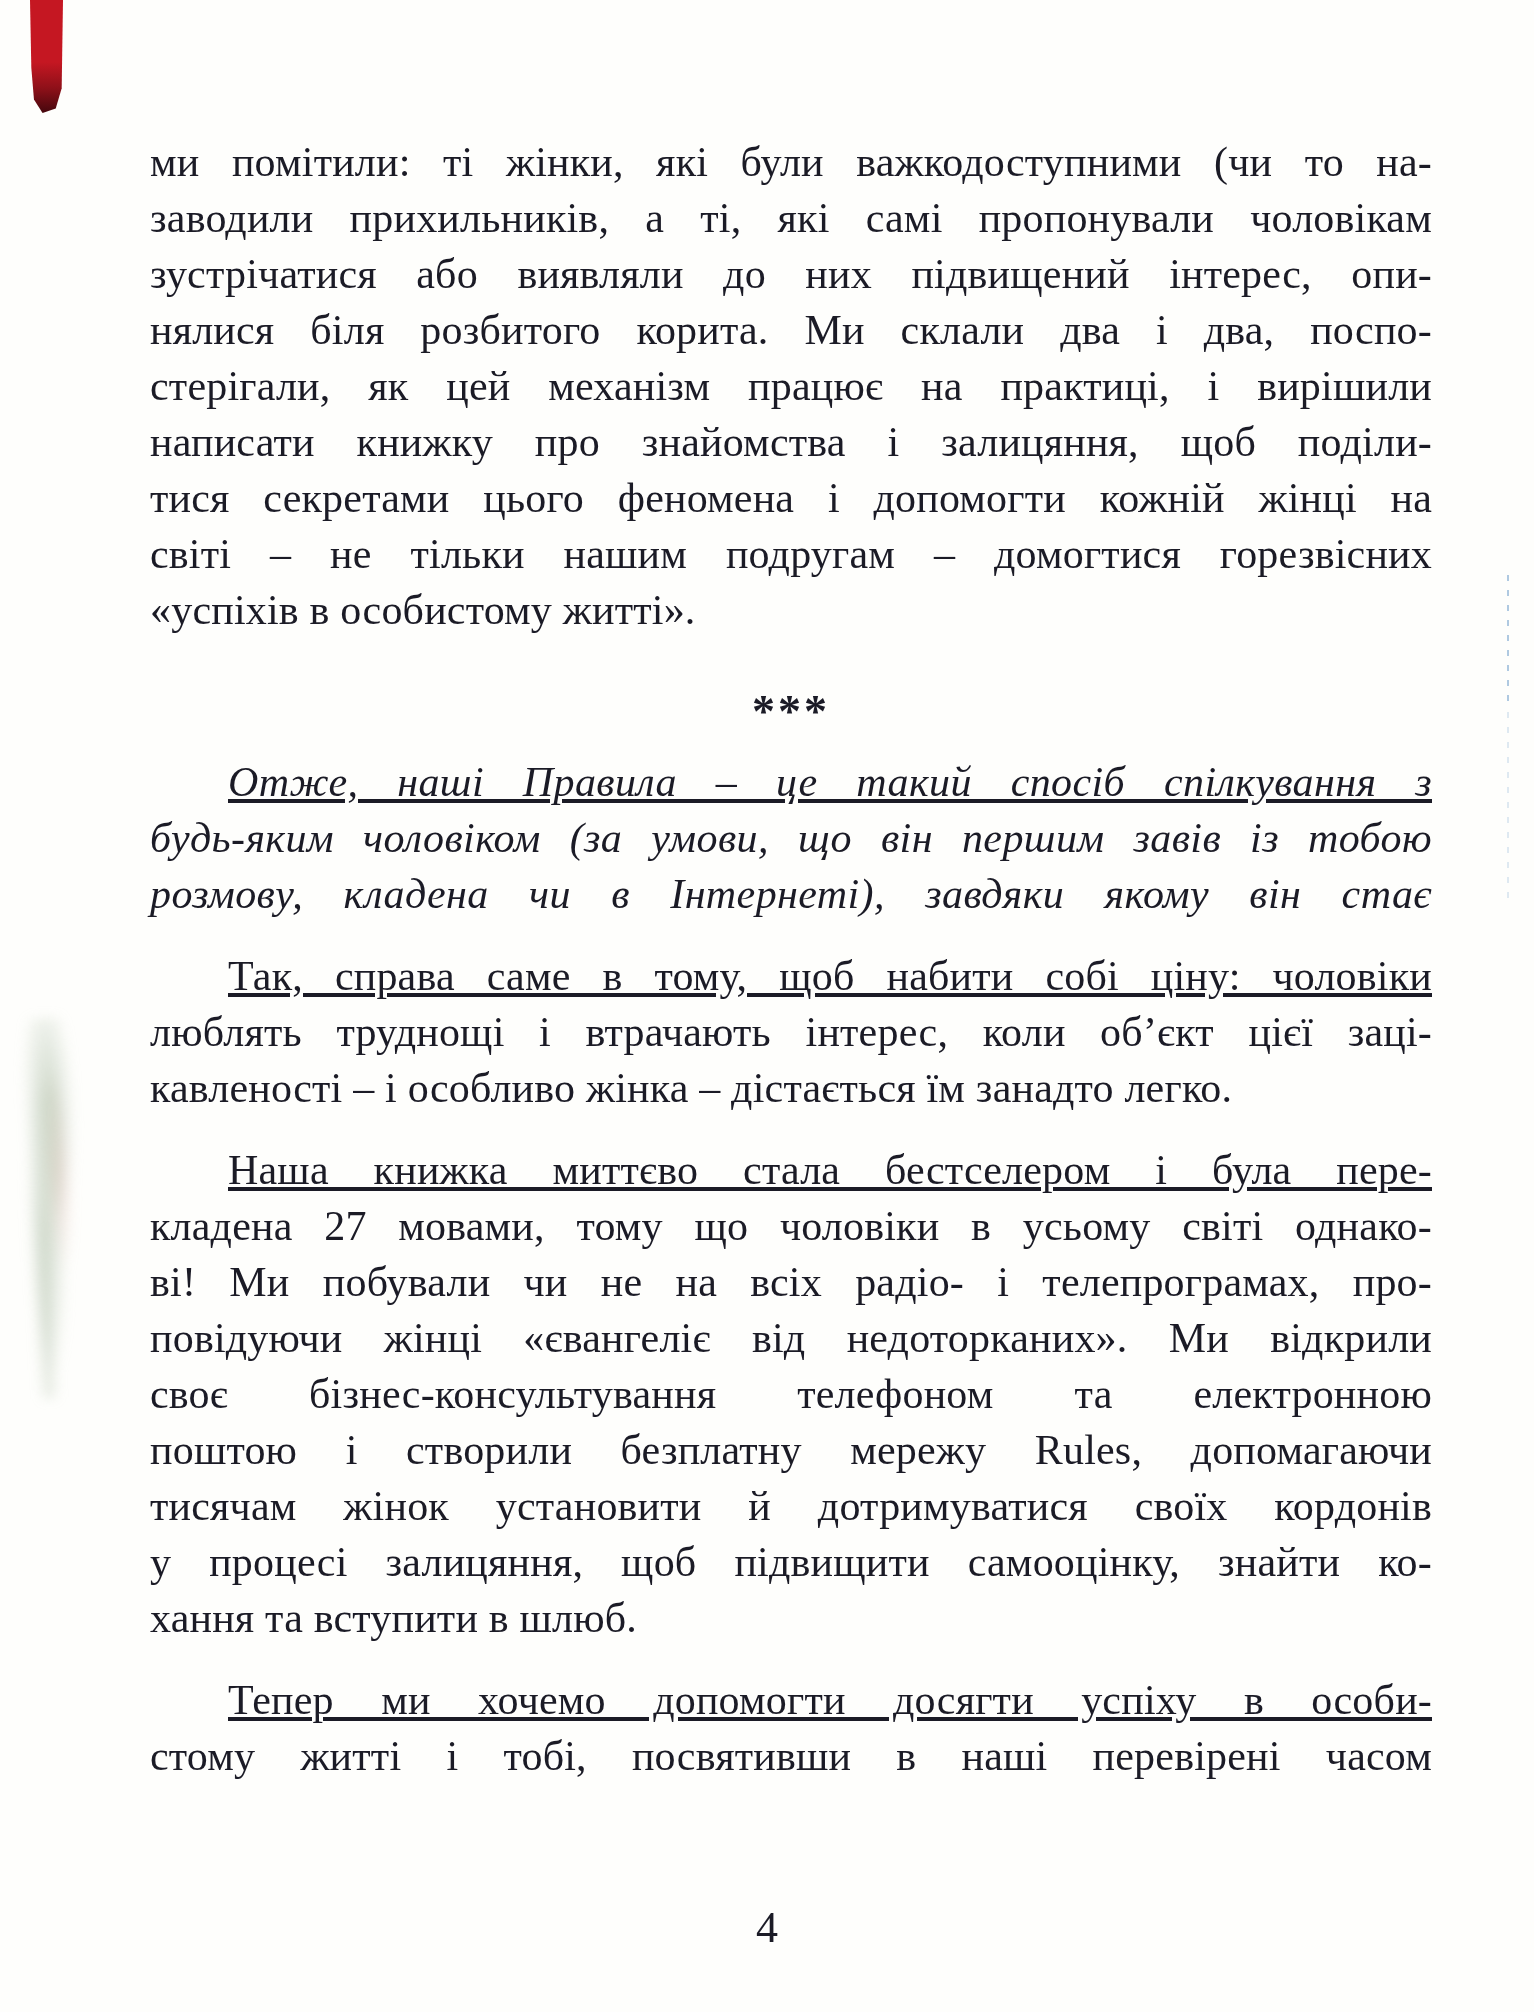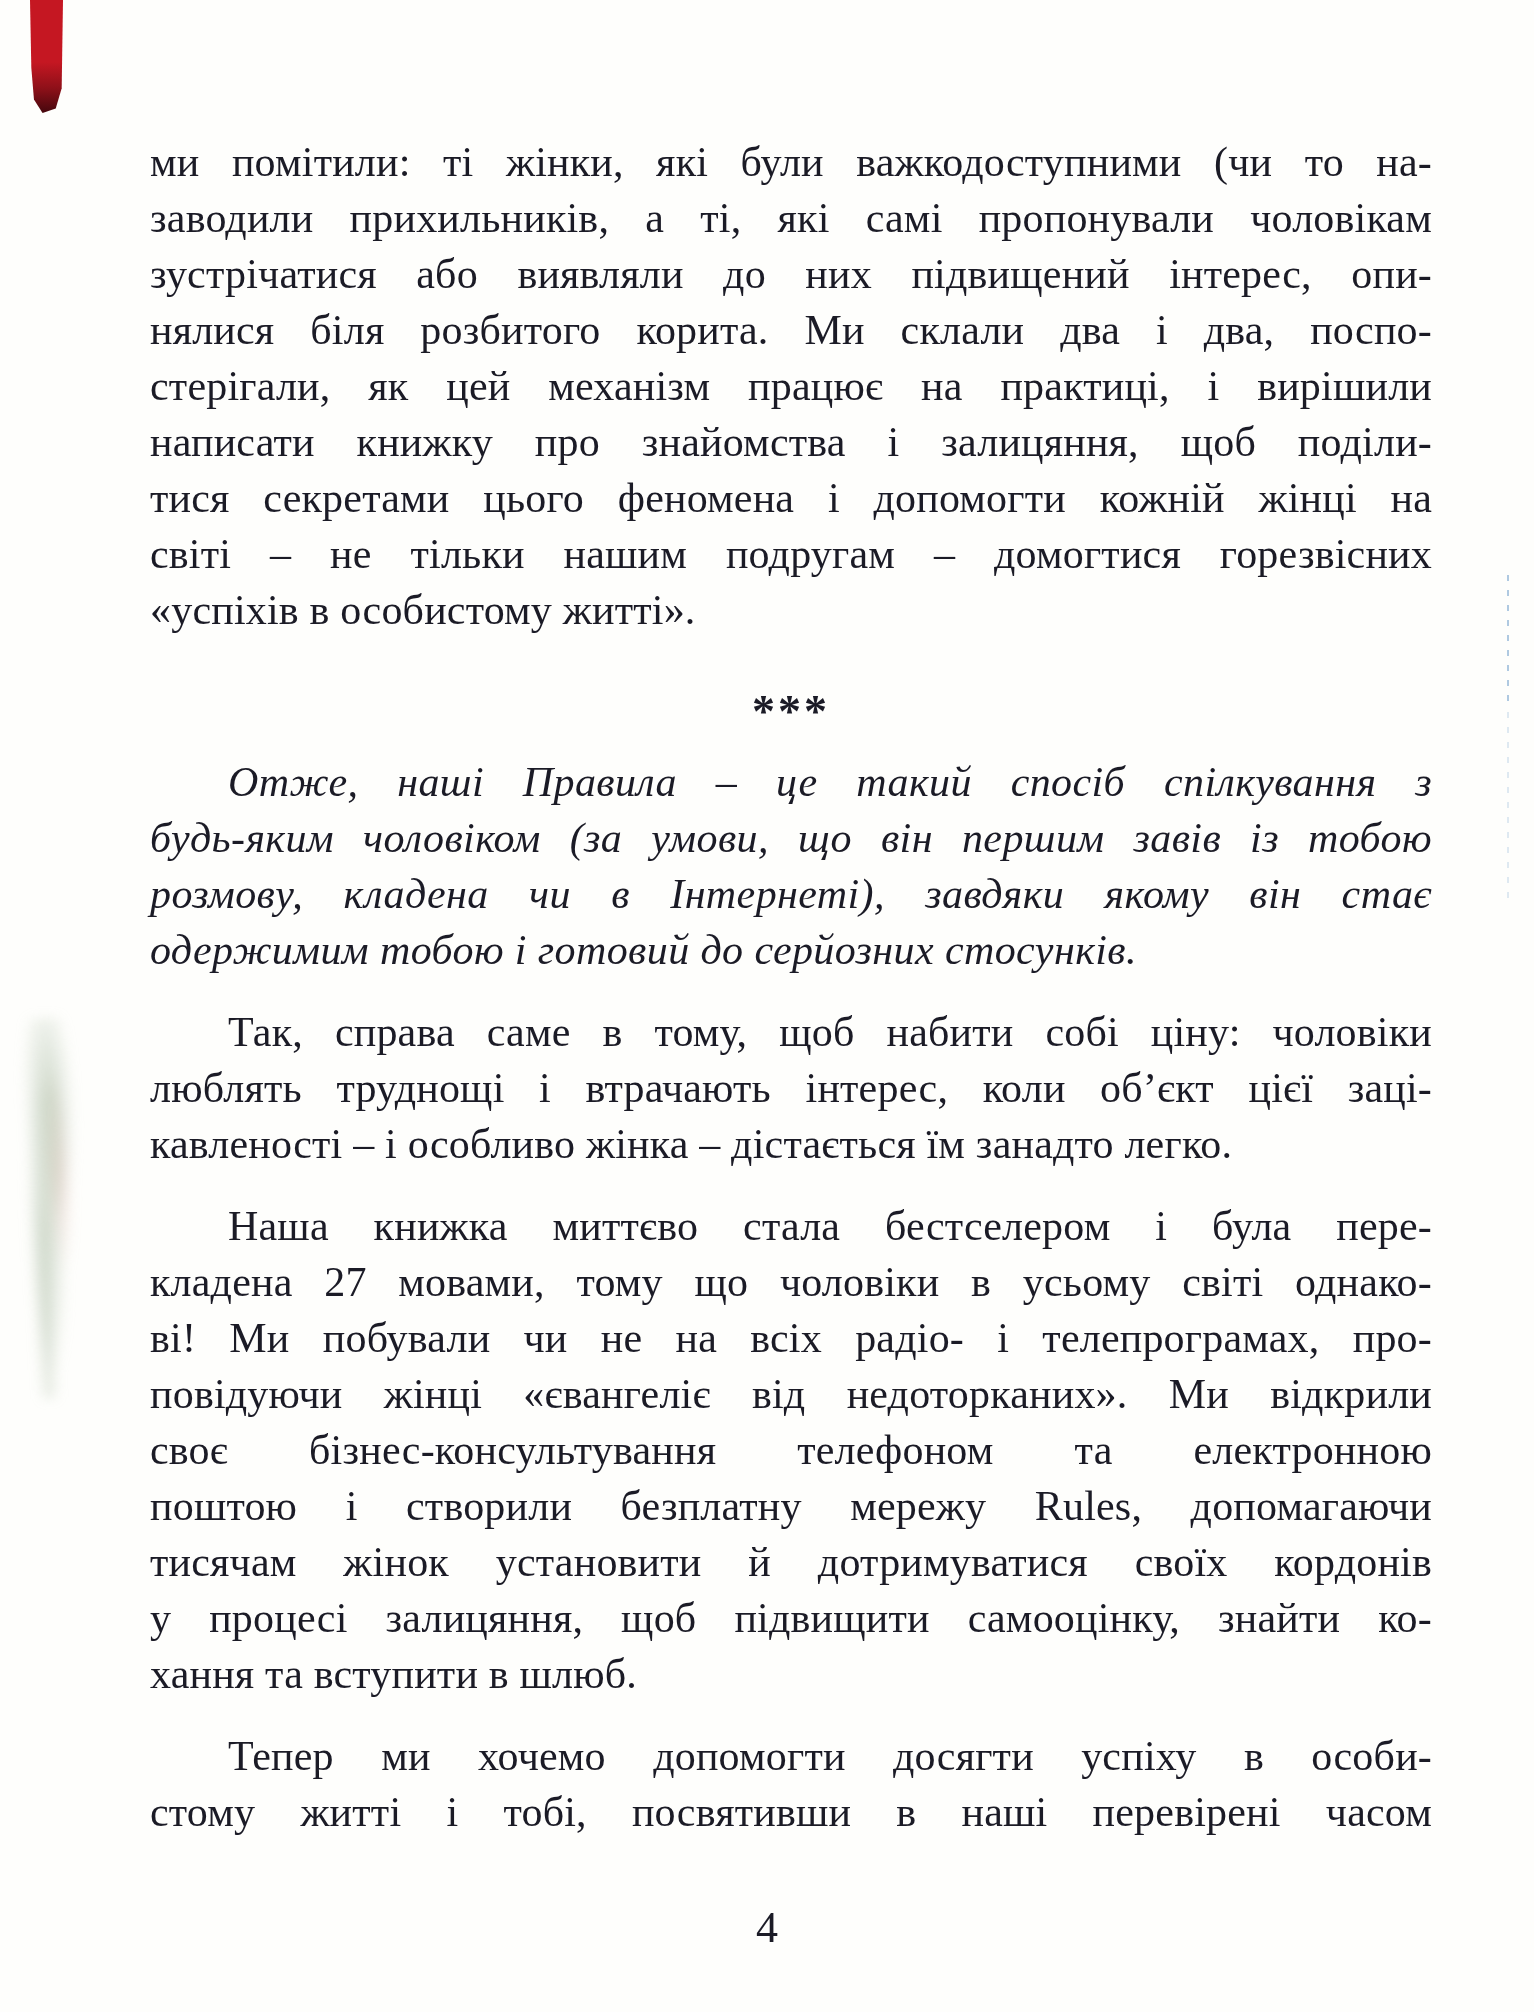--- a/index.html
+++ b/index.html
@@ -21,21 +21,21 @@
   }
   .para{margin:0;}
   .para + .para{margin-top:26px;}
   .line{
     text-align:justify;
     text-align-last:justify;
     white-space:normal;
     letter-spacing:.2px;
   }
   .line.line-last{text-align-last:left;}
-  .line.indent{text-indent:78px;}
+  .line.indent{text-indent:78px;text-decoration:underline;}
   .para.italic .line{
     font-style:italic;
     letter-spacing:.4px;
   }
   .sep{
     margin-top:46px;
     margin-bottom:14px;
     text-align:center;
     text-align-last:center;
     font-size:46px;
@@ -103,21 +103,20 @@
         <div class="line">написати книжку про знайомства і залицяння, щоб поділи-</div>
         <div class="line">тися секретами цього феномена і допомогти кожній жінці на</div>
         <div class="line">світі – не тільки нашим подругам – домогтися горезвісних</div>
         <div class="line line-last">«успіхів в особистому житті».</div>
       </div>
       <div class="sep">***</div>
       <div class="para italic">
         <div class="line indent">Отже, наші Правила – це такий спосіб спілкування з</div>
         <div class="line">будь-яким чоловіком (за умови, що він першим завів із тобою</div>
         <div class="line">розмову, кладена чи в Інтернеті), завдяки якому він стає</div>
-        <div class="line line-last">одержимим тобою і готовий до серйозних стосунків.</div>
       </div>
       <div class="para">
         <div class="line indent">Так, справа саме в тому, щоб набити собі ціну: чоловіки</div>
         <div class="line">люблять труднощі і втрачають інтерес, коли об’єкт цієї заці-</div>
         <div class="line line-last">кавленості – і особливо жінка – дістається їм занадто легко.</div>
       </div>
       <div class="para">
         <div class="line indent">Наша книжка миттєво стала бестселером і була пере-</div>
         <div class="line">кладена 27 мовами, тому що чоловіки в усьому світі однако-</div>
         <div class="line">ві! Ми побували чи не на всіх радіо- і телепрограмах, про-</div>

